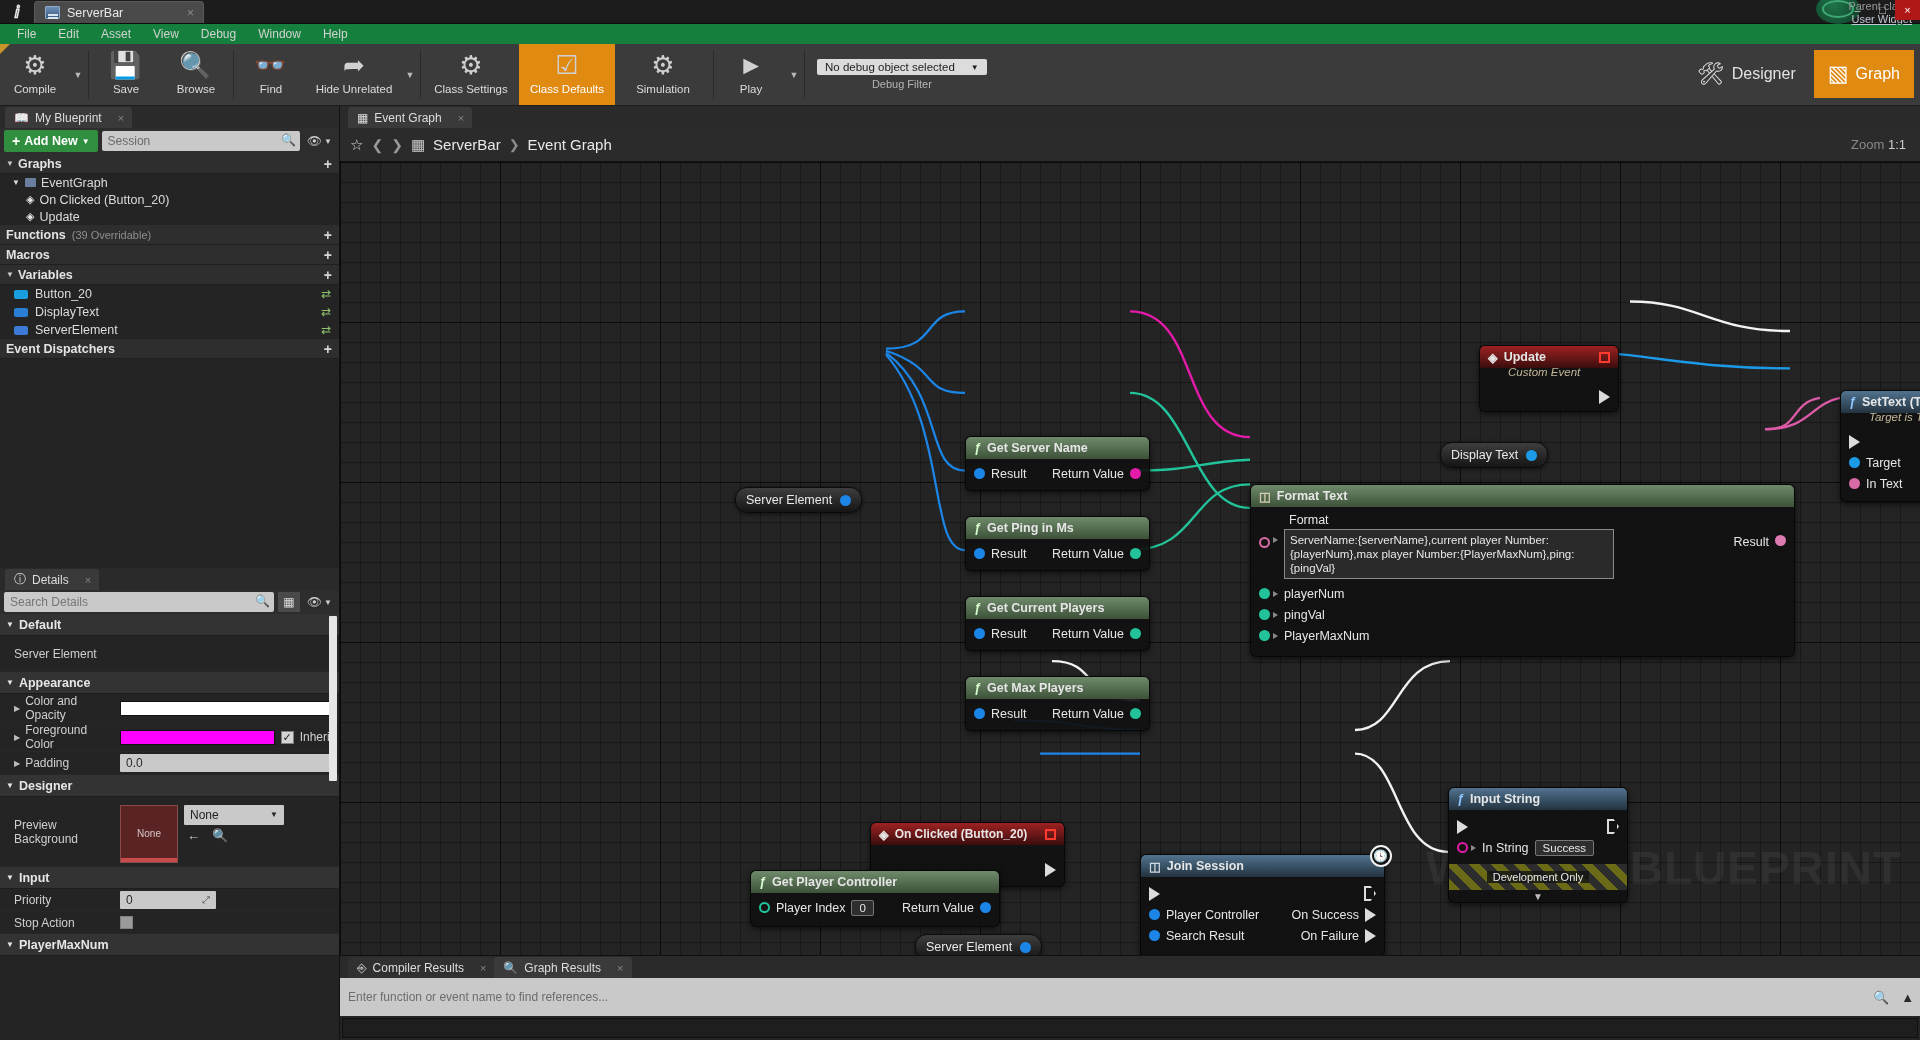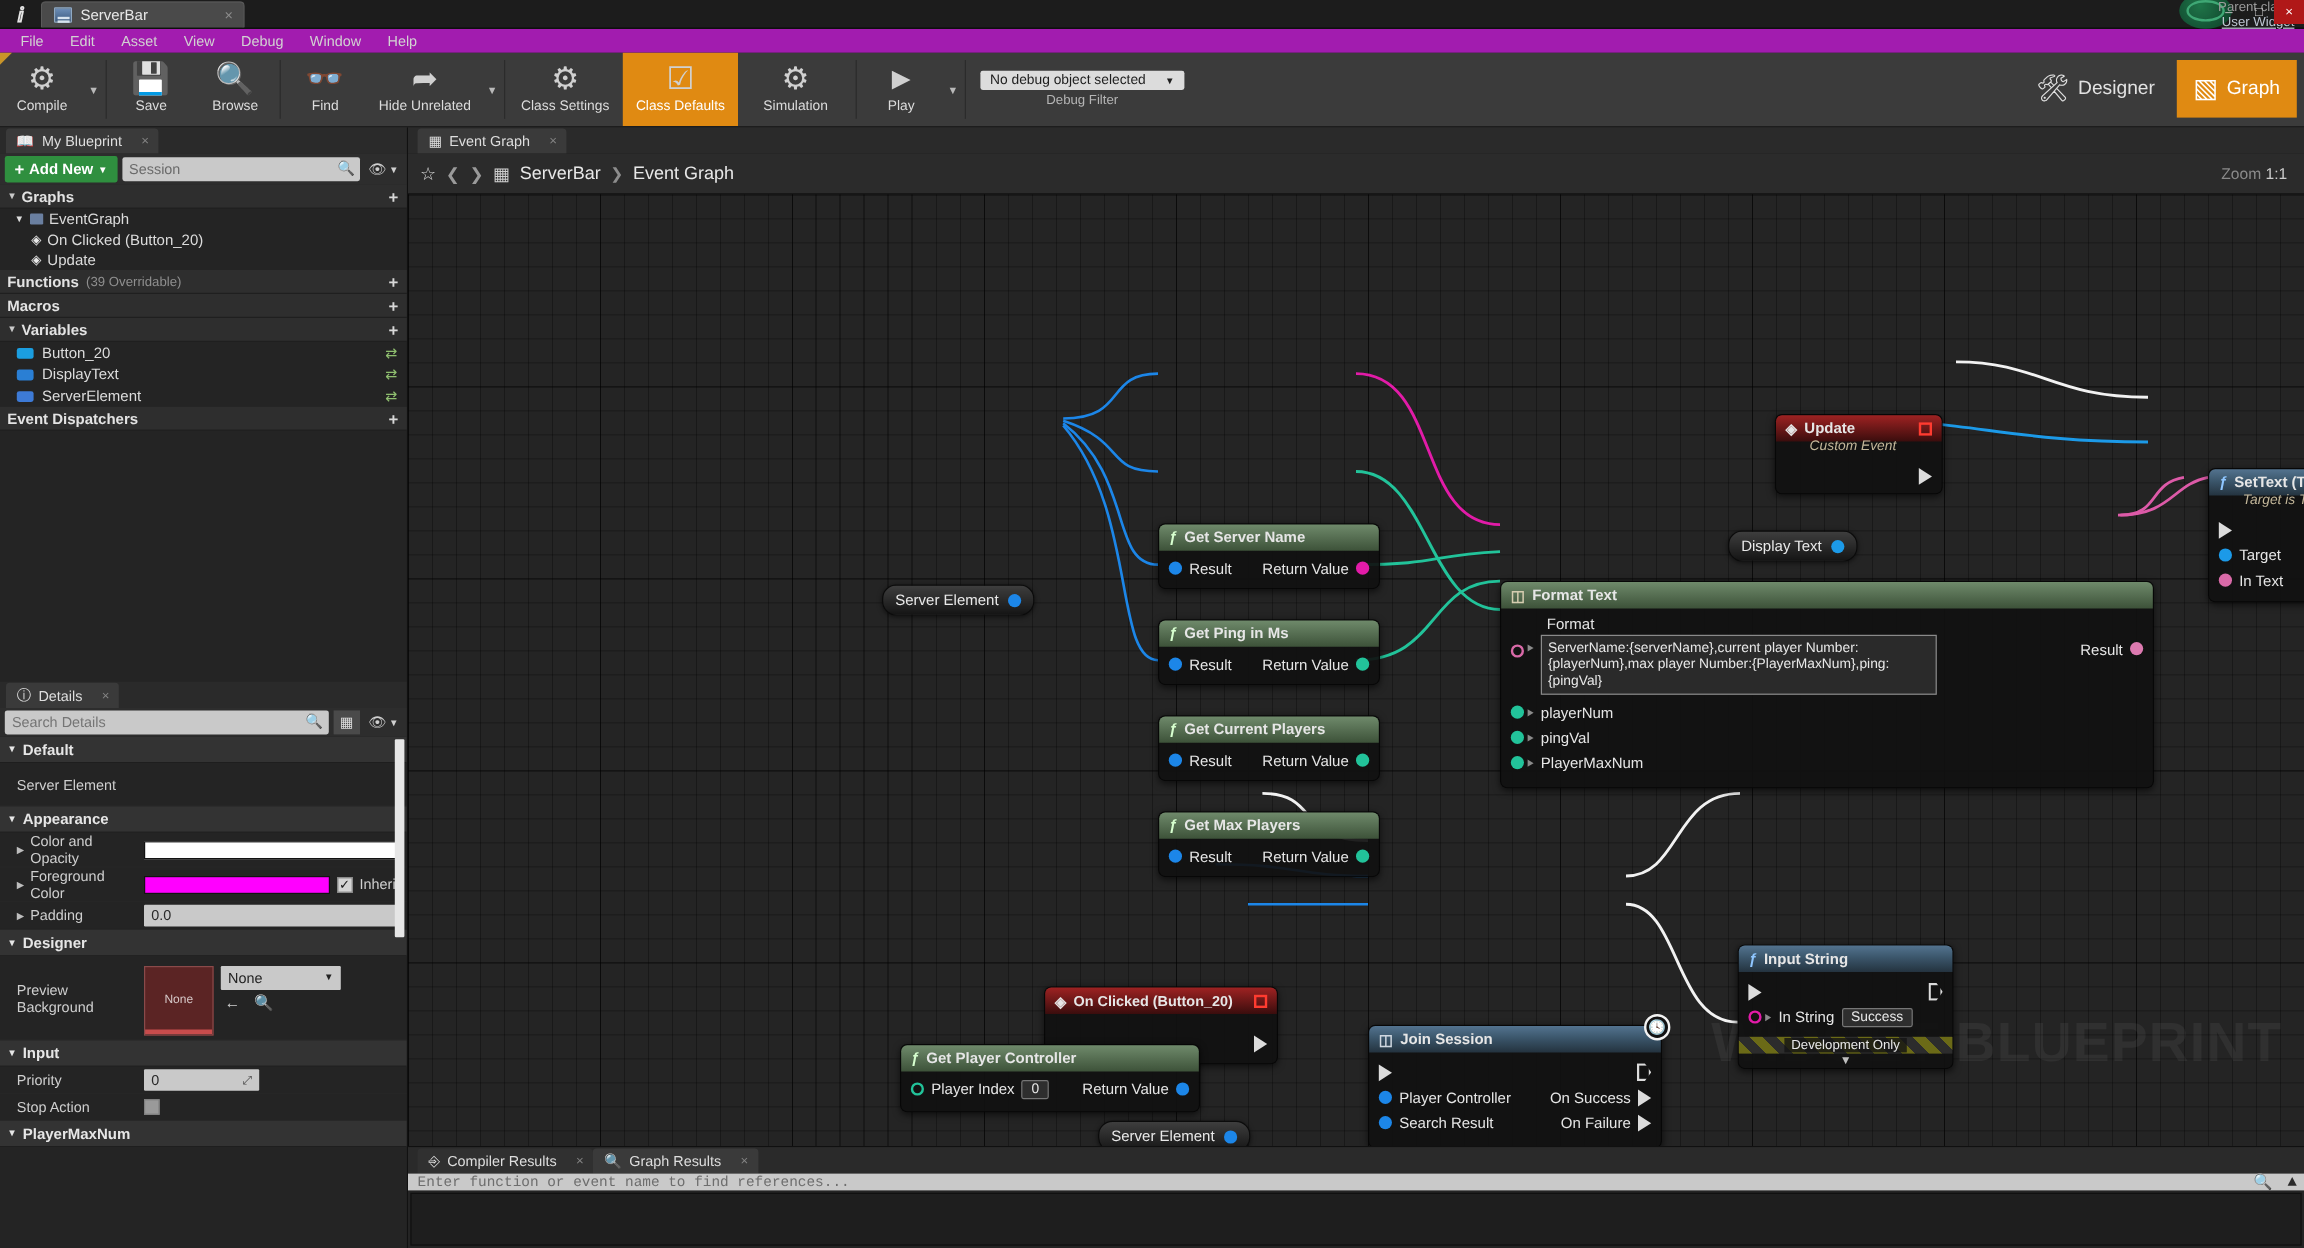--- a/index.html
+++ b/index.html
@@ -35,21 +35,21 @@
   .winbtn { width: 25px; height: 20px; display: flex; align-items: center; justify-content: center;
     font-size: 11px; color: #c8c8c8; }
   .winbtn.close { background: #b01818; color: #fff; }
   .parentclass { position: absolute; right: 8px; top: 0px; font-size: 11px; color: #9a9a9a; text-align: right; line-height: 13px;}
   .parentclass .pc-link { color: #bfc8d4; text-decoration: underline; display:block;}
   .orbit { position: absolute; right: 60px; top: -6px; width: 44px; height: 30px; border-radius: 50%;
     background: radial-gradient(circle at 40% 35%, #1f7a4c, #0d3f28); opacity:.95; }
   .orbit::after{content:"";position:absolute;inset:6px;border-radius:50%;border:2px solid #41b07a;}
 
   
-  .menubar { height: 20px; background: #a21caf; display: flex; align-items: flex-start;
+  .menubar { height: 20px; background: #15803d; display: flex; align-items: flex-start;
     padding-left: 6px; gap: 0; flex: 0 0 20px; }
   .menubar .mi { padding: 0 11px; font-size: 12px; color: #d2d2d2; line-height: 20px; }
 
   
   .toolbar { height: 62px; background: #3b3b3b; display: flex; align-items: stretch;
     flex: 0 0 62px; position: relative; border-bottom: 1px solid #1d1d1d;}
   .tb-corner { position:absolute; left:0; top:0; width:0;height:0;border-left:10px solid #c8952a; border-bottom:10px solid transparent;}
   .tb-sep { width: 1px; background: #2b2b2b; margin: 6px 2px; }
   .tb-btn { width: 70px; display: flex; flex-direction: column; align-items: center;
     justify-content: flex-start; padding-top: 5px; gap: 2px; }
@@ -188,40 +188,40 @@
      border-bottom: 3px solid transparent; margin-left: -3px; }
   .exec { width: 0; height: 0; border-left: 11px solid #dcdcdc; border-top: 7px solid transparent;
      border-bottom: 7px solid transparent; }
   .execout { width: 12px; height: 15px; position: relative; }
   .execout::before { content:""; position:absolute; inset:0; border:2px solid #dcdcdc;
      clip-path: polygon(0 0, 55% 0, 100% 50%, 55% 100%, 0 100%); }
   .valuebox { background: #2e2e2e; border: 1px solid #767676; color: #e8e8e8; font-size: 11.5px;
      padding: 1px 7px; border-radius: 2px; }
   .fmtbox { background: #2a2a2a; border: 1px solid #8a8a8a; color: #e8e8e8; font-size: 11.5px;
      padding: 3px 5px; width: 330px; line-height: 14px; }
-  .devonly { margin-top: 6px; height: 14px; font-size: 11px; color: #e8e8e8; display:flex;
+  .devonly { margin-top: 6px; height: 26px; font-size: 11px; color: #e8e8e8; display:flex;
      align-items:center; justify-content:center;
      background: repeating-linear-gradient(45deg,#6b6a17 0 8px,#2c2c2c 8px 16px); }
   .devonly span { background: rgba(20,20,20,0.82); padding: 0 6px; }
   .nodecollapse { text-align: center; color: #bfbfbf; font-size: 10px; margin-top: 1px; }
   .redsq { width: 11px; height: 11px; border: 2px solid #ff3b30; margin-left: auto; }
   .latent { position: absolute; right: -8px; top: -10px; width: 22px; height: 22px; border-radius: 50%;
     border: 2px solid #f2f2f2; background: #121212; display:flex;align-items:center;justify-content:center;
     font-size:12px; color:#f2f2f2;}
   .varnode { position: absolute; border-radius: 12px; height: 26px; display: flex; align-items: center;
     gap: 8px; padding: 0 10px; font-size: 12.5px; color: #e9e9e9;
     background: linear-gradient(to bottom, #3e3e3e, #151515); border: 1px solid #0b0b0b;
     box-shadow: 0 1px 4px rgba(0,0,0,.6);}
 
   
   .bottom { height: 85px; background: #242424; border-top: 1px solid #101010; display: flex;
     flex-direction: column; flex: 0 0 85px; }
   .bot-tabs { height: 22px; background: #2a2a2a; display: flex; align-items: flex-end; padding-left: 8px; }
-  .bot-search { height: 14px; background: #c9c9c9; color: #6d6d6d; font-size: 12px;
-     display: flex; align-items: center; padding: 0 8px; position: relative; font-family: Liberation Mono, monospace; }
+  .bot-search { height: 38px; background: #c9c9c9; color: #6d6d6d; font-size: 12px;
+     display: flex; align-items: center; padding: 0 8px; position: relative; }
   .bot-search .rights { position: absolute; right: 6px; display: flex; gap: 12px; color: #2a2a2a; font-size: 13px;}
   .bot-list { flex: 1; background: #1e1e1e; border: 1px solid #101010; margin: 2px; }
 </style>
 </head>
 <body>
 
 <div class="app">
 
   <div class="titlebar">
     <div class="ue-logo">ⅈ</div>

